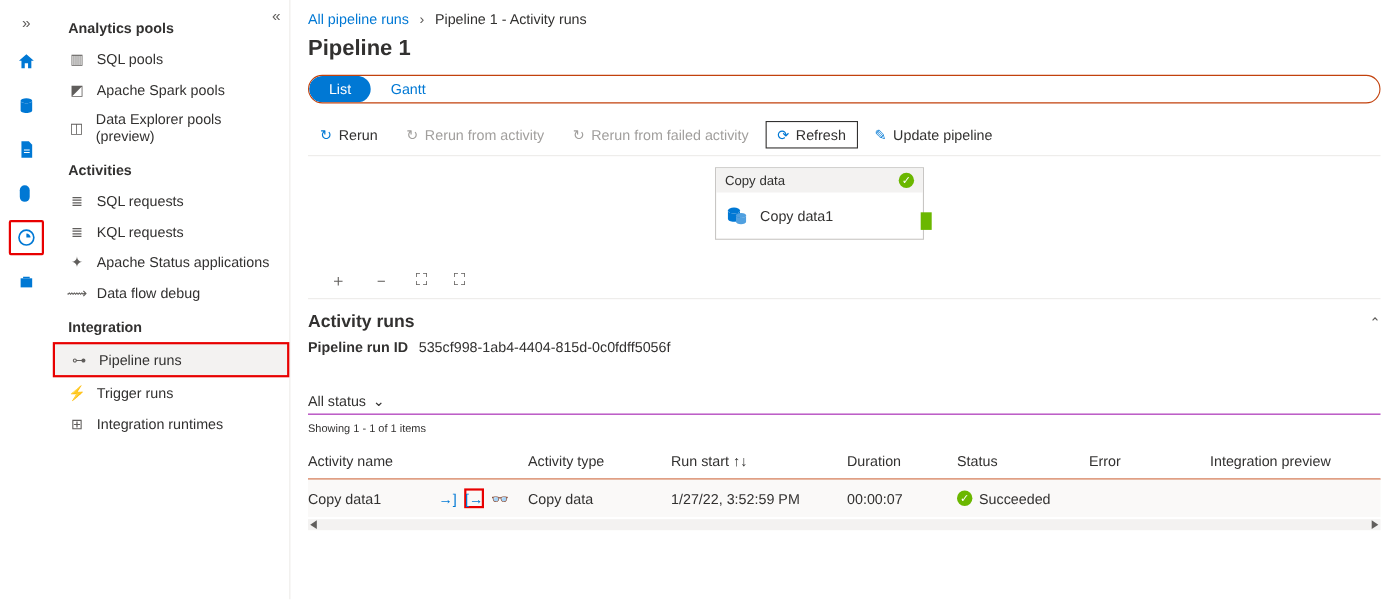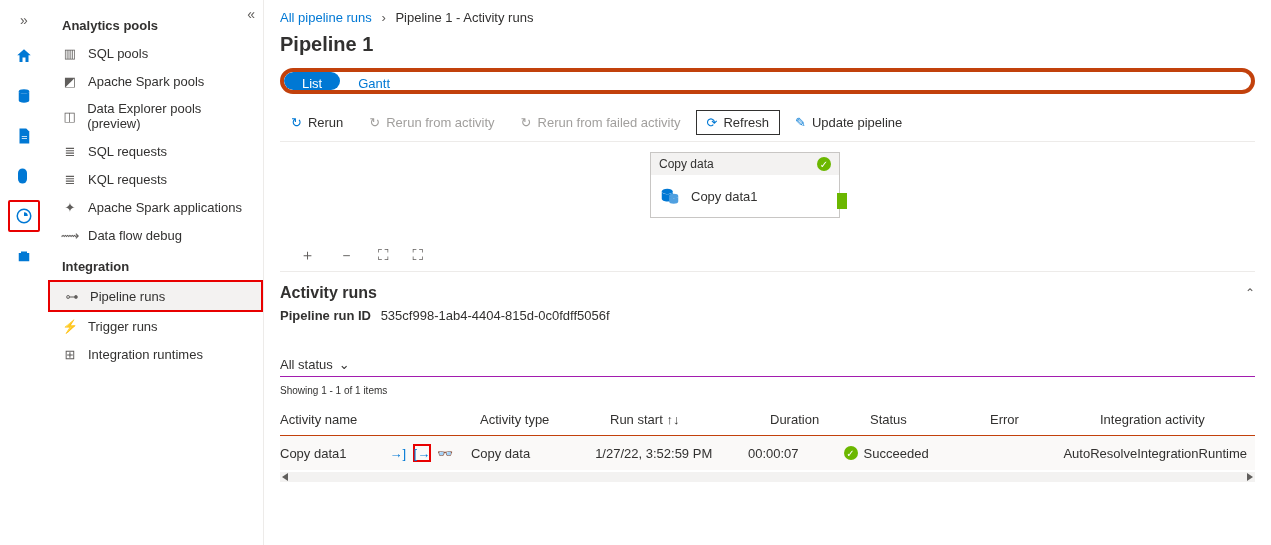--- a/index.html
+++ b/index.html
@@ -13,21 +13,21 @@
 .sidebar .collapse { position: absolute; top: 6px; right: 8px; font-size: 14px; color: #605e5c; cursor: pointer; }
 .sidebar .group-title { font-weight: 600; padding: 10px 14px 6px; font-size: 13px; }
 .sidebar .item { display: flex; align-items: center; gap: 10px; padding: 6px 14px; cursor: pointer; font-size: 13px; }
 .sidebar .item.selected { background: #f3f2f1; border: 2px solid #e80000; }
 .sidebar .item .icon { width: 16px; height: 16px; display: flex; align-items: center; justify-content: center; color: #605e5c; }
 .main { flex: 1; padding: 10px 16px 0; overflow: hidden; display: flex; flex-direction: column; }
 .breadcrumb { font-size: 13px; margin-bottom: 8px; }
 .breadcrumb a { color: #0078d4; text-decoration: none; }
 .breadcrumb .sep { margin: 0 6px; color: #605e5c; }
 .page-title { font-size: 20px; font-weight: 600; margin-bottom: 12px; }
-.toggle { display: inline-flex; border: 4px solid #c2410c; border-radius: 14px; overflow: hidden; height: 26px; margin-bottom: 10px; }
+.toggle { display: inline-flex; border: 1px solid #c2410c; border-radius: 14px; overflow: hidden; height: 26px; margin-bottom: 10px; }
 .toggle div { padding: 0 18px; line-height: 24px; font-size: 13px; cursor: pointer; color: #0078d4; }
 .toggle div.active { background: #0078d4; color: #fff; border-radius: 12px; }
 .toolbar { display: flex; align-items: center; gap: 4px; border-bottom: 1px solid #edebe9; padding: 6px 0; }
 .toolbar .btn { display: flex; align-items: center; gap: 6px; padding: 4px 10px; cursor: pointer; font-size: 13px; border: 1px solid transparent; }
 .toolbar .btn .ic { color: #0078d4; }
 .toolbar .btn.disabled { color: #a19f9d; cursor: default; }
 .toolbar .btn.disabled .ic { color: #a19f9d; }
 .toolbar .btn.boxed { border: 1px solid #323130; }
 .canvas { position: relative; height: 130px; border-bottom: 1px solid #edebe9; }
 .node { position: absolute; left: 370px; top: 10px; width: 190px; border: 1px solid #c8c6c4; background: #fff; }
@@ -115,31 +115,32 @@
     </div>
   <div class="item">
       <span class="icon">◩</span>
       <span>Apache Spark pools</span>
     </div>
   <div class="item">
       <span class="icon">◫</span>
       <span>Data Explorer pools (preview)</span>
     </div>
 
+  <div class="group-title">Activities</div>
   <div class="item">
       <span class="icon">≣</span>
       <span>SQL requests</span>
     </div>
   <div class="item">
       <span class="icon">≣</span>
       <span>KQL requests</span>
     </div>
   <div class="item">
       <span class="icon">✦</span>
-      <span>Apache Spark applications</span>
+      <span>Apache Status applications</span>
     </div>
   <div class="item">
       <span class="icon">⟿</span>
       <span>Data flow debug</span>
     </div>
 
   <div class="group-title">Integration</div>
   <div class="item selected">
       <span class="icon">⊶</span>
       <span>Pipeline runs</span>
@@ -233,36 +234,35 @@
   <div class="count">Showing 1 - 1 of 1 items</div>
 
   <div class="table">
     <div class="thead">
       <div class="th c-name">Activity name</div>
       <div class="th c-type">Activity type</div>
       <div class="th c-start"><span>Run start</span> <span>↑↓</span></div>
       <div class="th c-dur">Duration</div>
       <div class="th c-status">Status</div>
       <div class="th c-error">Error</div>
-      <div class="th c-runtime">Integration activity</div>
+      <div class="th c-runtime">Integration preview</div>
     </div>
     <div class="trow">
       <div class="td c-name">
         <span>Copy data1</span>
         <div class="row-icons">
           <div class="ri">→]</div>
           <div class="ri boxed">[→</div>
           <div class="ri">👓</div>
         </div>
       </div>
       <div class="td c-type">Copy data</div>
       <div class="td c-start">1/27/22, 3:52:59 PM</div>
       <div class="td c-dur">00:00:07</div>
       <div class="td c-status">
           <span class="success-ic">✓</span>
           <span>Succeeded</span>
         </div>
       <div class="td c-error"></div>
-      <div class="td c-runtime">AutoResolveIntegrationRuntime</div>
     </div>
     <div class="scroll-hint"></div>
   </div>
 </div>
 
 </body></html>

